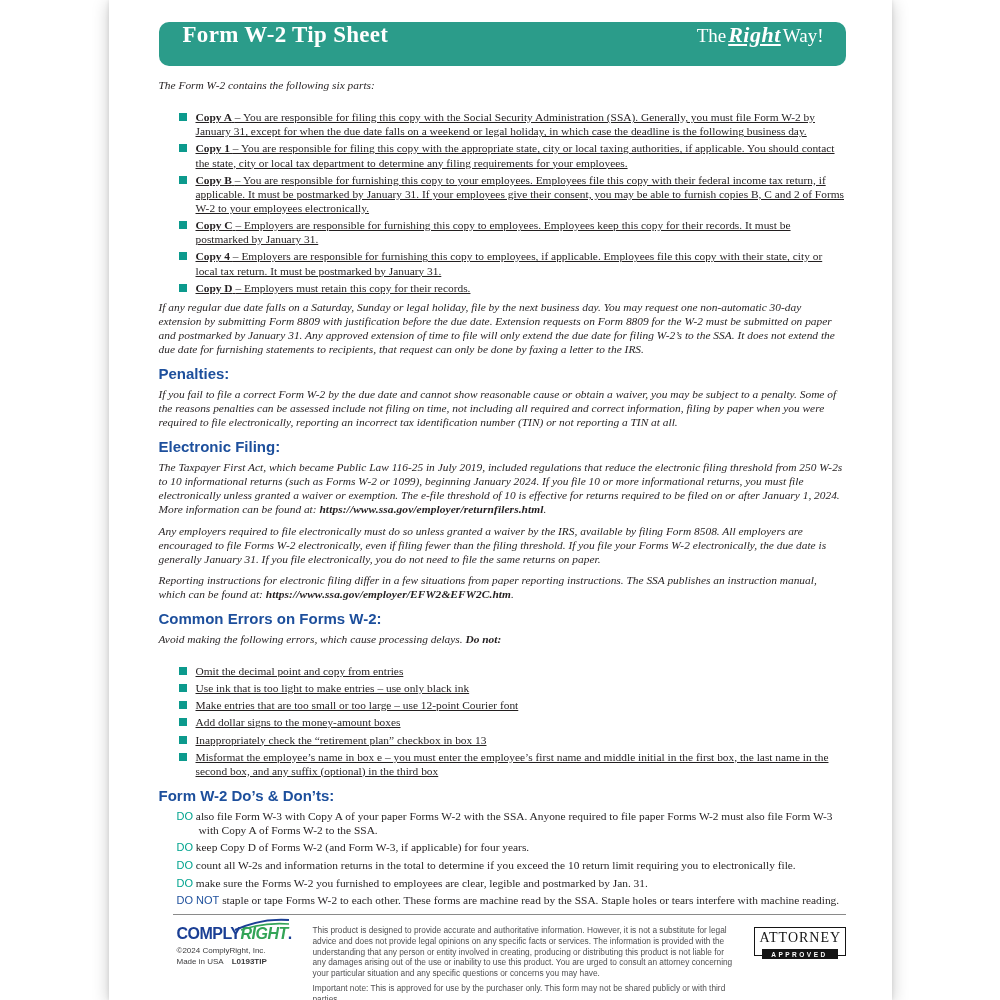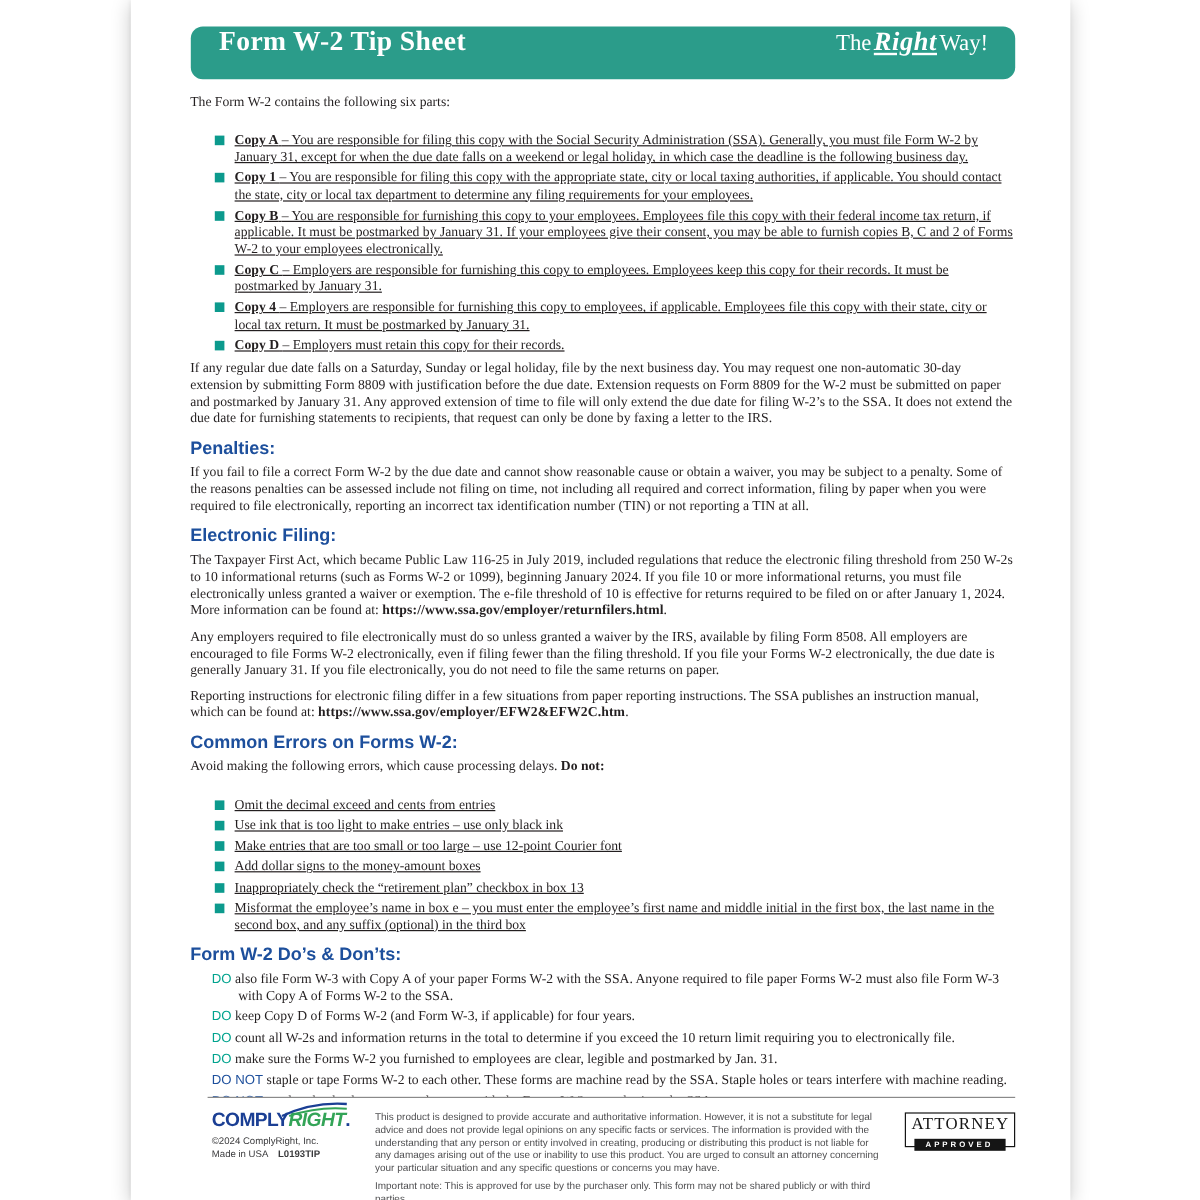--- a/index.html
+++ b/index.html
@@ -52,21 +52,21 @@
     line-height: 1.24;
   }
   h2 {
     font-family: "Liberation Sans", sans-serif;
     font-size: 15px;
     font-weight: bold;
     color: #1d4f9c;
     margin: 9px 0 3px 0;
   }
   h2.first { margin-top: 0; }
-  p { margin: 0 0 7px 0; }
+  p { margin: 0 0 7px 0; font-style: italic; }
   p.tight { margin-bottom: 5px; }
 
   ul.sqlist { list-style: none; margin: 18px 0 5px 20px; text-decoration: underline; }
   ul.sqlist li { display: flex; gap: 9px; margin-bottom: 3px; }
   .sq {
     flex: none;
     width: 8px; height: 8px;
     margin-top: 3px;
     background: #0c9a8d;
   }
@@ -189,21 +189,21 @@
       <p>Any employers required to file electronically must do so unless granted a waiver by the IRS, available by filing Form 8508. All employers are encouraged to file Forms W-2 electronically, even if filing fewer than the filing threshold. If you file your Forms W-2 electronically, the due date is generally January 31. If you file electronically, you do not need to file the same returns on paper.</p>
       <p><span>Reporting instructions for electronic filing differ in a few situations from paper reporting instructions. The SSA publishes an instruction manual, which can be found at: </span><b class="url">https://www.ssa.gov/employer/EFW2&amp;EFW2C.htm</b><span>.</span></p>
     </div>
 
     <div>
       <h2>Common Errors on Forms W-2:</h2>
       <p class="tight"><span>Avoid making the following errors, which cause processing delays. </span><b>Do not:</b></p>
       <ul class="sqlist">
         <li>
             <span class="sq"></span>
-            <span class="li-text">Omit the decimal exceed and cents from entries</span>
+            <span class="li-text">Omit the decimal point and copy from entries</span>
           </li>
         <li>
             <span class="sq"></span>
             <span class="li-text">Use ink that is too light to make entries – use only black ink</span>
           </li>
         <li>
             <span class="sq"></span>
             <span class="li-text">Make entries that are too small or too large – use 12-point Courier font</span>
           </li>
         <li>

